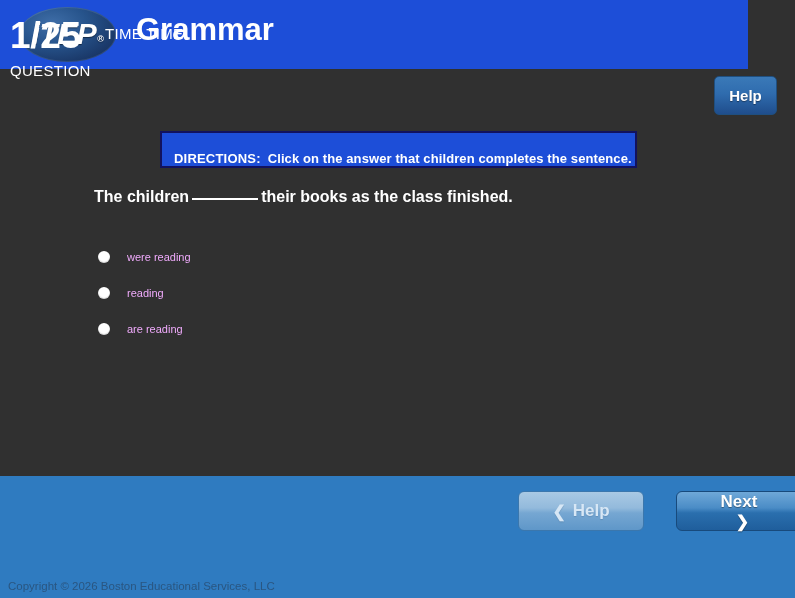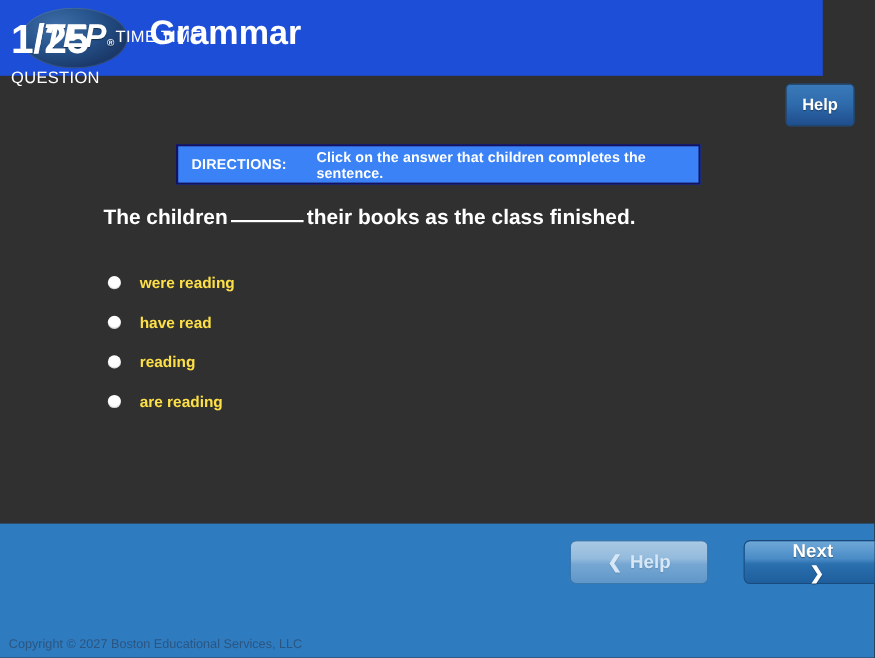--- a/index.html
+++ b/index.html
@@ -95,26 +95,25 @@
     align-items: center;
     justify-content: center;
     cursor: pointer;
     text-shadow: 0 1px 1px rgba(0,0,0,0.4);
   }
 
   #directions-box {
     position: absolute;
     left: 160px; top: 62px;
     width: 477px; height: 37px;
-    background: #3b82f6;
+    background: #1d4ed8;
     border: 2px solid #12125e;
     display: flex;
-    align-items: center;
+    align-items: flex-end;
     padding-left: 12px;
-    gap: 20px;
   }
 
   #directions-label {
     color: #ffffff;
     font-size: 13px;
     font-weight: bold;
     letter-spacing: 0.2px;
   }
 
   #directions-text {
@@ -122,21 +121,21 @@
     font-size: 13px;
     font-weight: bold;
     margin-left: 7px;
     letter-spacing: 0.1px;
   }
 
   #question-line {
     position: absolute;
     left: 94px; top: 119px;
     color: #ffffff;
-    font-size: 19px;
+    font-size: 16px;
     font-weight: bold;
     white-space: nowrap;
   }
 
   #question-line .blank {
     display: inline-block;
     width: 66px;
     border-bottom: 2px solid #ffffff;
     vertical-align: 2px;
     margin: 0 3px;
@@ -159,23 +158,23 @@
     width: 12px;
     height: 12px;
     border-radius: 50%;
     background: #ffffff;
     box-shadow: inset 0 -1px 1px rgba(0,0,0,0.18);
     flex: 0 0 auto;
   }
 
   .option-label {
     margin-left: 17px;
-    color: #fde047;
-    font-size: 14px;
-    font-weight: bold;
+    color: #f0abfc;
+    font-size: 11px;
+    font-weight: normal;
   }
 
   
   #footer {
     position: absolute;
     left: 0; top: 476px;
     width: 795px; height: 122px;
     background: #2f7bc0;
   }
 
@@ -273,24 +272,20 @@
     </div>
 
     <div id="question-line">
       <span>The children</span><span class="blank"></span><span>their books as the class finished.</span>
     </div>
 
     <div id="options">
       <div class="option-row">
         <span class="option-radio"></span>
         <span class="option-label">were reading</span>
-      </div>
-      <div class="option-row">
-        <span class="option-radio"></span>
-        <span class="option-label">have read</span>
       </div>
       <div class="option-row">
         <span class="option-radio"></span>
         <span class="option-label">reading</span>
       </div>
       <div class="option-row">
         <span class="option-radio"></span>
         <span class="option-label">are reading</span>
       </div>
     </div>
@@ -311,15 +306,15 @@
   <div id="back-button">
     <span class="chev">❮</span>
     <span>Help</span>
   </div>
 
   <div id="next-button">
     <span>Next</span>
     <span class="chev">❯</span>
   </div>
 
-  <div id="copyright">Copyright © 2027 Boston Educational Services, LLC</div>
+  <div id="copyright">Copyright © 2026 Boston Educational Services, LLC</div>
 
 </div>
 
 </body></html>

